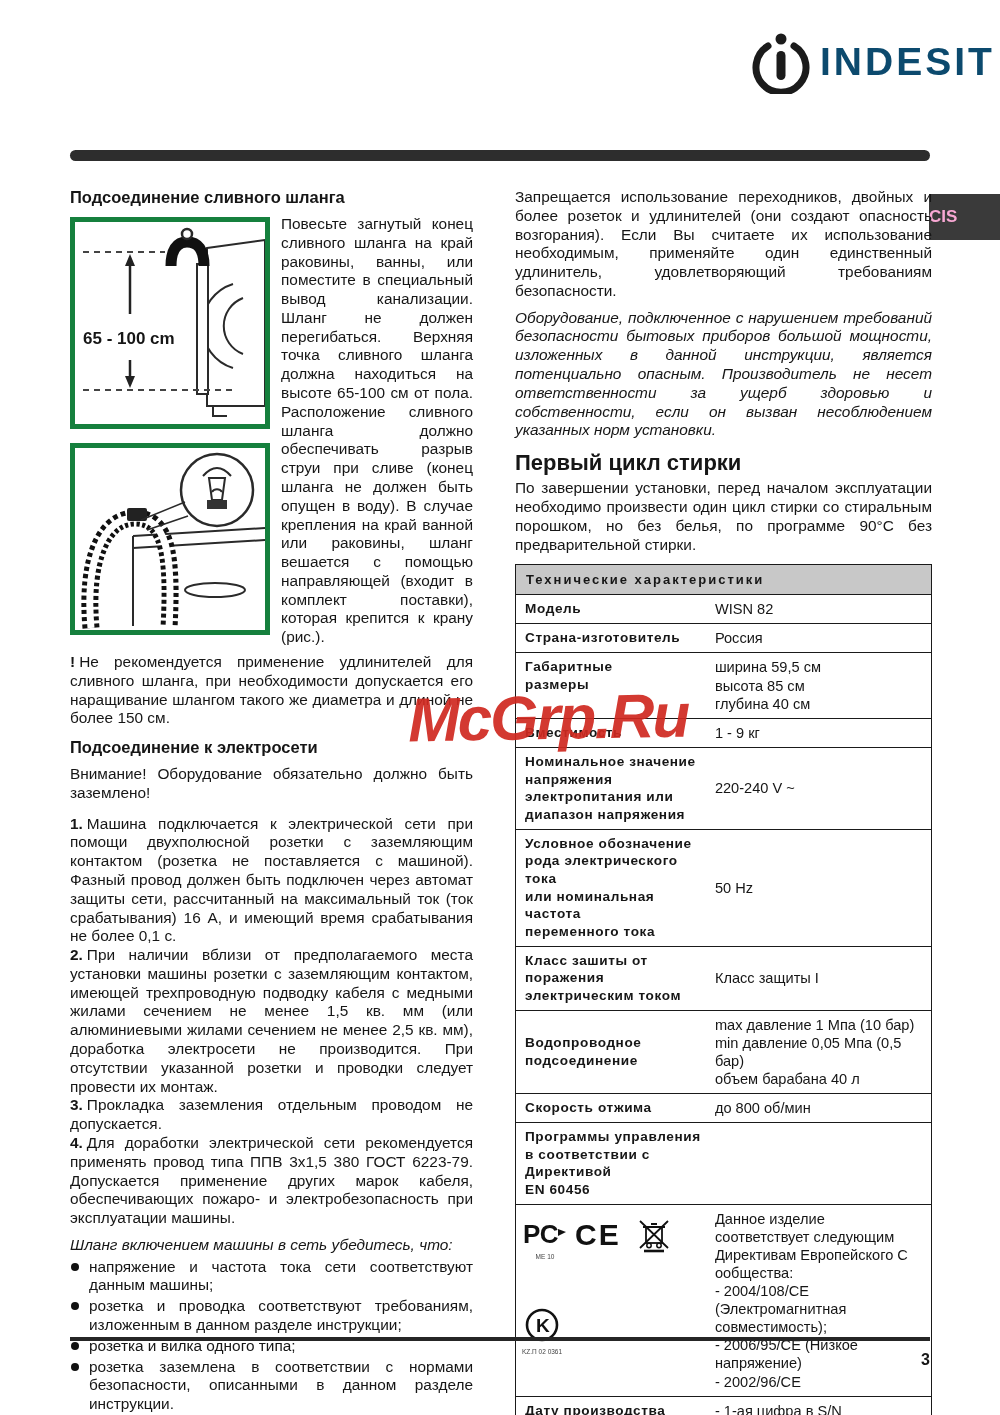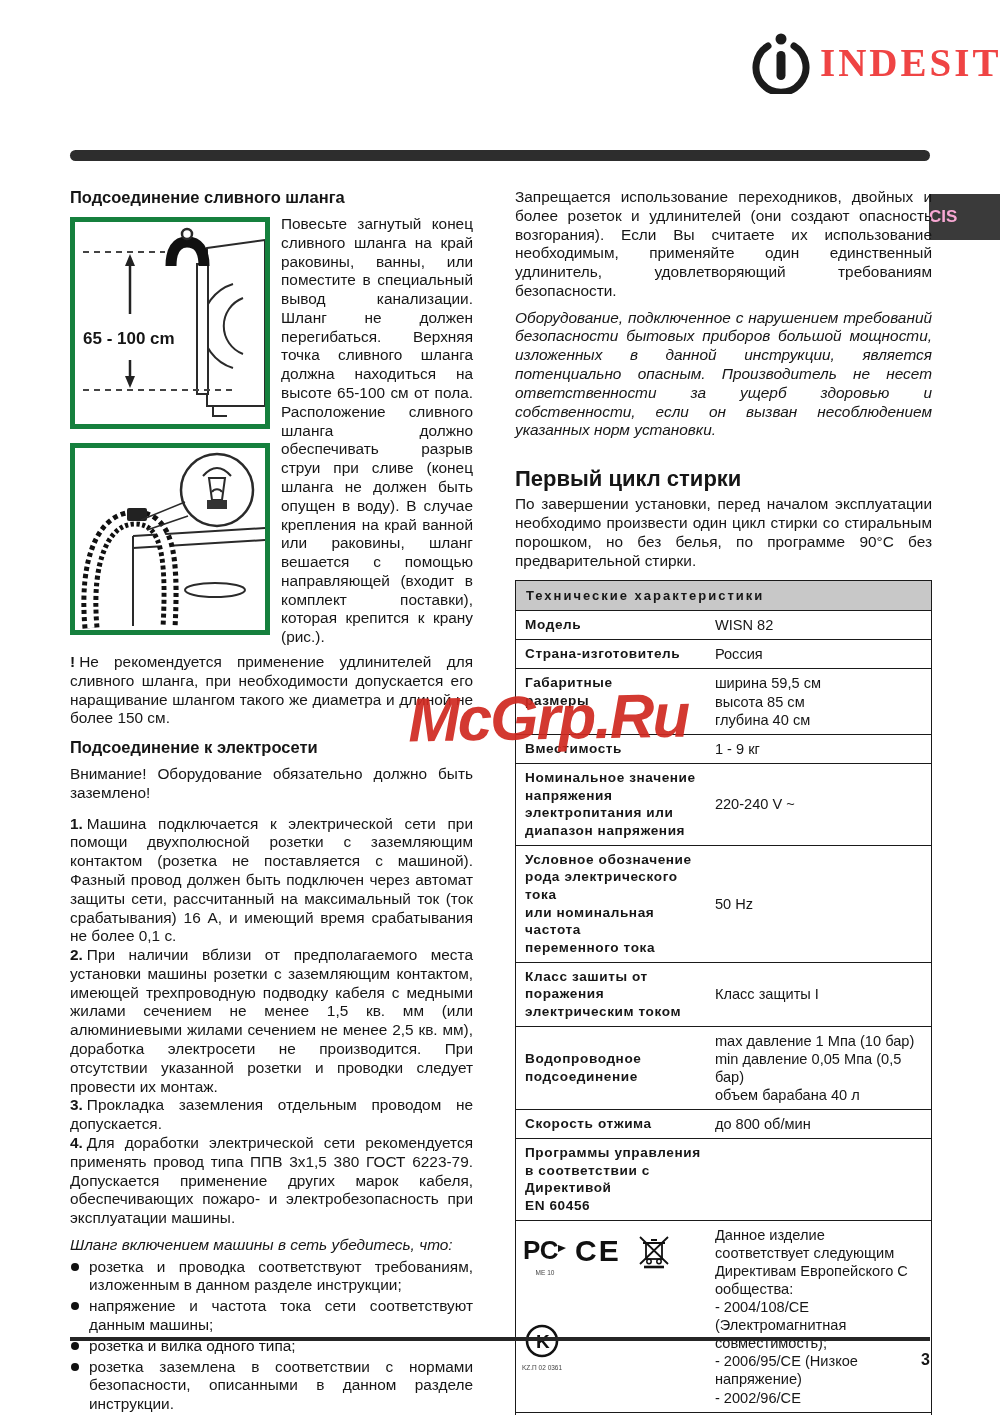--- a/index.html
+++ b/index.html
@@ -1,21 +1,21 @@
 <!DOCTYPE html>
 <html><head>
 <meta charset="utf-8">
 <style>
   html,body{margin:0;padding:0;background:#e8e8e8;}
   .page{position:relative;width:1000px;height:1415px;background:#ffffff;
         font-family:"Liberation Sans",sans-serif;color:#161616;overflow:hidden;}
 
   
   .logo{position:absolute;top:30px;left:752px;display:flex;align-items:center;gap:10px;}
-  .logo-word{font-size:39px;font-weight:bold;letter-spacing:3px;color:#ef4444;font-family:Liberation Serif, serif;}
+  .logo-word{font-size:39px;font-weight:bold;letter-spacing:3px;color:#0c4a6e;}
   .top-rule{position:absolute;left:70px;top:150px;width:860px;height:11px;
             background:#2d2d2d;border-radius:6px;}
   .cis-tab{position:absolute;left:929px;top:194px;width:71px;height:46px;background:#3a3a3a;
            color:#f9a8d4;font-weight:bold;font-size:17px;display:flex;align-items:center;
            box-sizing:border-box;}
 
   
   .col-left{position:absolute;left:70px;top:188px;width:403px;}
   .col-right{position:absolute;left:515px;top:188px;width:417px;}
   p{margin:0 0 6px;text-align:justify;font-size:15.4px;line-height:1.22;}
@@ -147,41 +147,41 @@
       <span class="num">3.</span><span>Прокладка заземления отдельным проводом не допускается.</span>
     </p>
     <p class="num-item">
       <span class="num">4.</span><span>Для доработки электрической сети рекомендуется применять провод  типа ППВ 3х1,5 380 ГОСТ 6223-79. Допускается применение других марок кабеля, обеспечивающих пожаро- и электробезопасность при эксплуатации машины.</span>
     </p>
 
     <p class="italic" style="margin:8px 0 3px;">Шланг включением машины в сеть убедитесь, что:</p>
     <ul class="checklist">
       <li>
           <span class="bullet-dot"></span>
-          <span>розетка и проводка соответствуют требованиям, изложенным в данном разделе инструкции;</span>
+          <span>напряжение и частота тока сети соответствуют данным машины;</span>
         </li>
       <li>
           <span class="bullet-dot"></span>
-          <span>напряжение и частота тока сети соответствуют данным машины;</span>
+          <span>розетка и проводка соответствуют требованиям, изложенным в данном разделе инструкции;</span>
         </li>
       <li>
           <span class="bullet-dot"></span>
           <span>розетка и вилка одного типа;</span>
         </li>
       <li>
           <span class="bullet-dot"></span>
           <span>розетка заземлена в соответствии с нормами безопасности, описанными в данном разделе инструкции.</span>
         </li>
     </ul>
 
   </div>
 
   <div class="col-right">
     <p style="margin-bottom:8px;">Запрещается использование переходников, двойных и более розеток и удлинителей (они создают опасность возгорания). Если Вы считаете их использование необходимым, применяйте один единственный удлинитель, удовлетворяющий требованиям безопасности.</p>
-    <p class="italic" style="margin-bottom:26px;">Оборудование, подключенное с нарушением требований безопасности бытовых приборов большой мощности, изложенных в данной инструкции, является потенциально опасным. Производитель не несет ответственности за ущерб здоровью и собственности, если он вызван несоблюдением указанных норм установки.</p>
+    <p class="italic" style="margin-bottom:10px;">Оборудование, подключенное с нарушением требований безопасности бытовых приборов большой мощности, изложенных в данной инструкции, является потенциально опасным. Производитель не несет ответственности за ущерб здоровью и собственности, если он вызван несоблюдением указанных норм установки.</p>
 
     <div class="h2">Первый цикл стирки</div>
     <p style="margin-bottom:10px;">По завершении установки, перед началом эксплуатации необходимо произвести один цикл стирки со стиральным порошком, но без белья, по программе 90°С без предварительной стирки.</p>
 
     <div class="spec-table">
       <div class="spec-title">Технические характеристики</div>
 
       <div class="spec-row">
         <div class="spec-label">Модель</div>
         <div class="spec-value">WISN 82</div>

